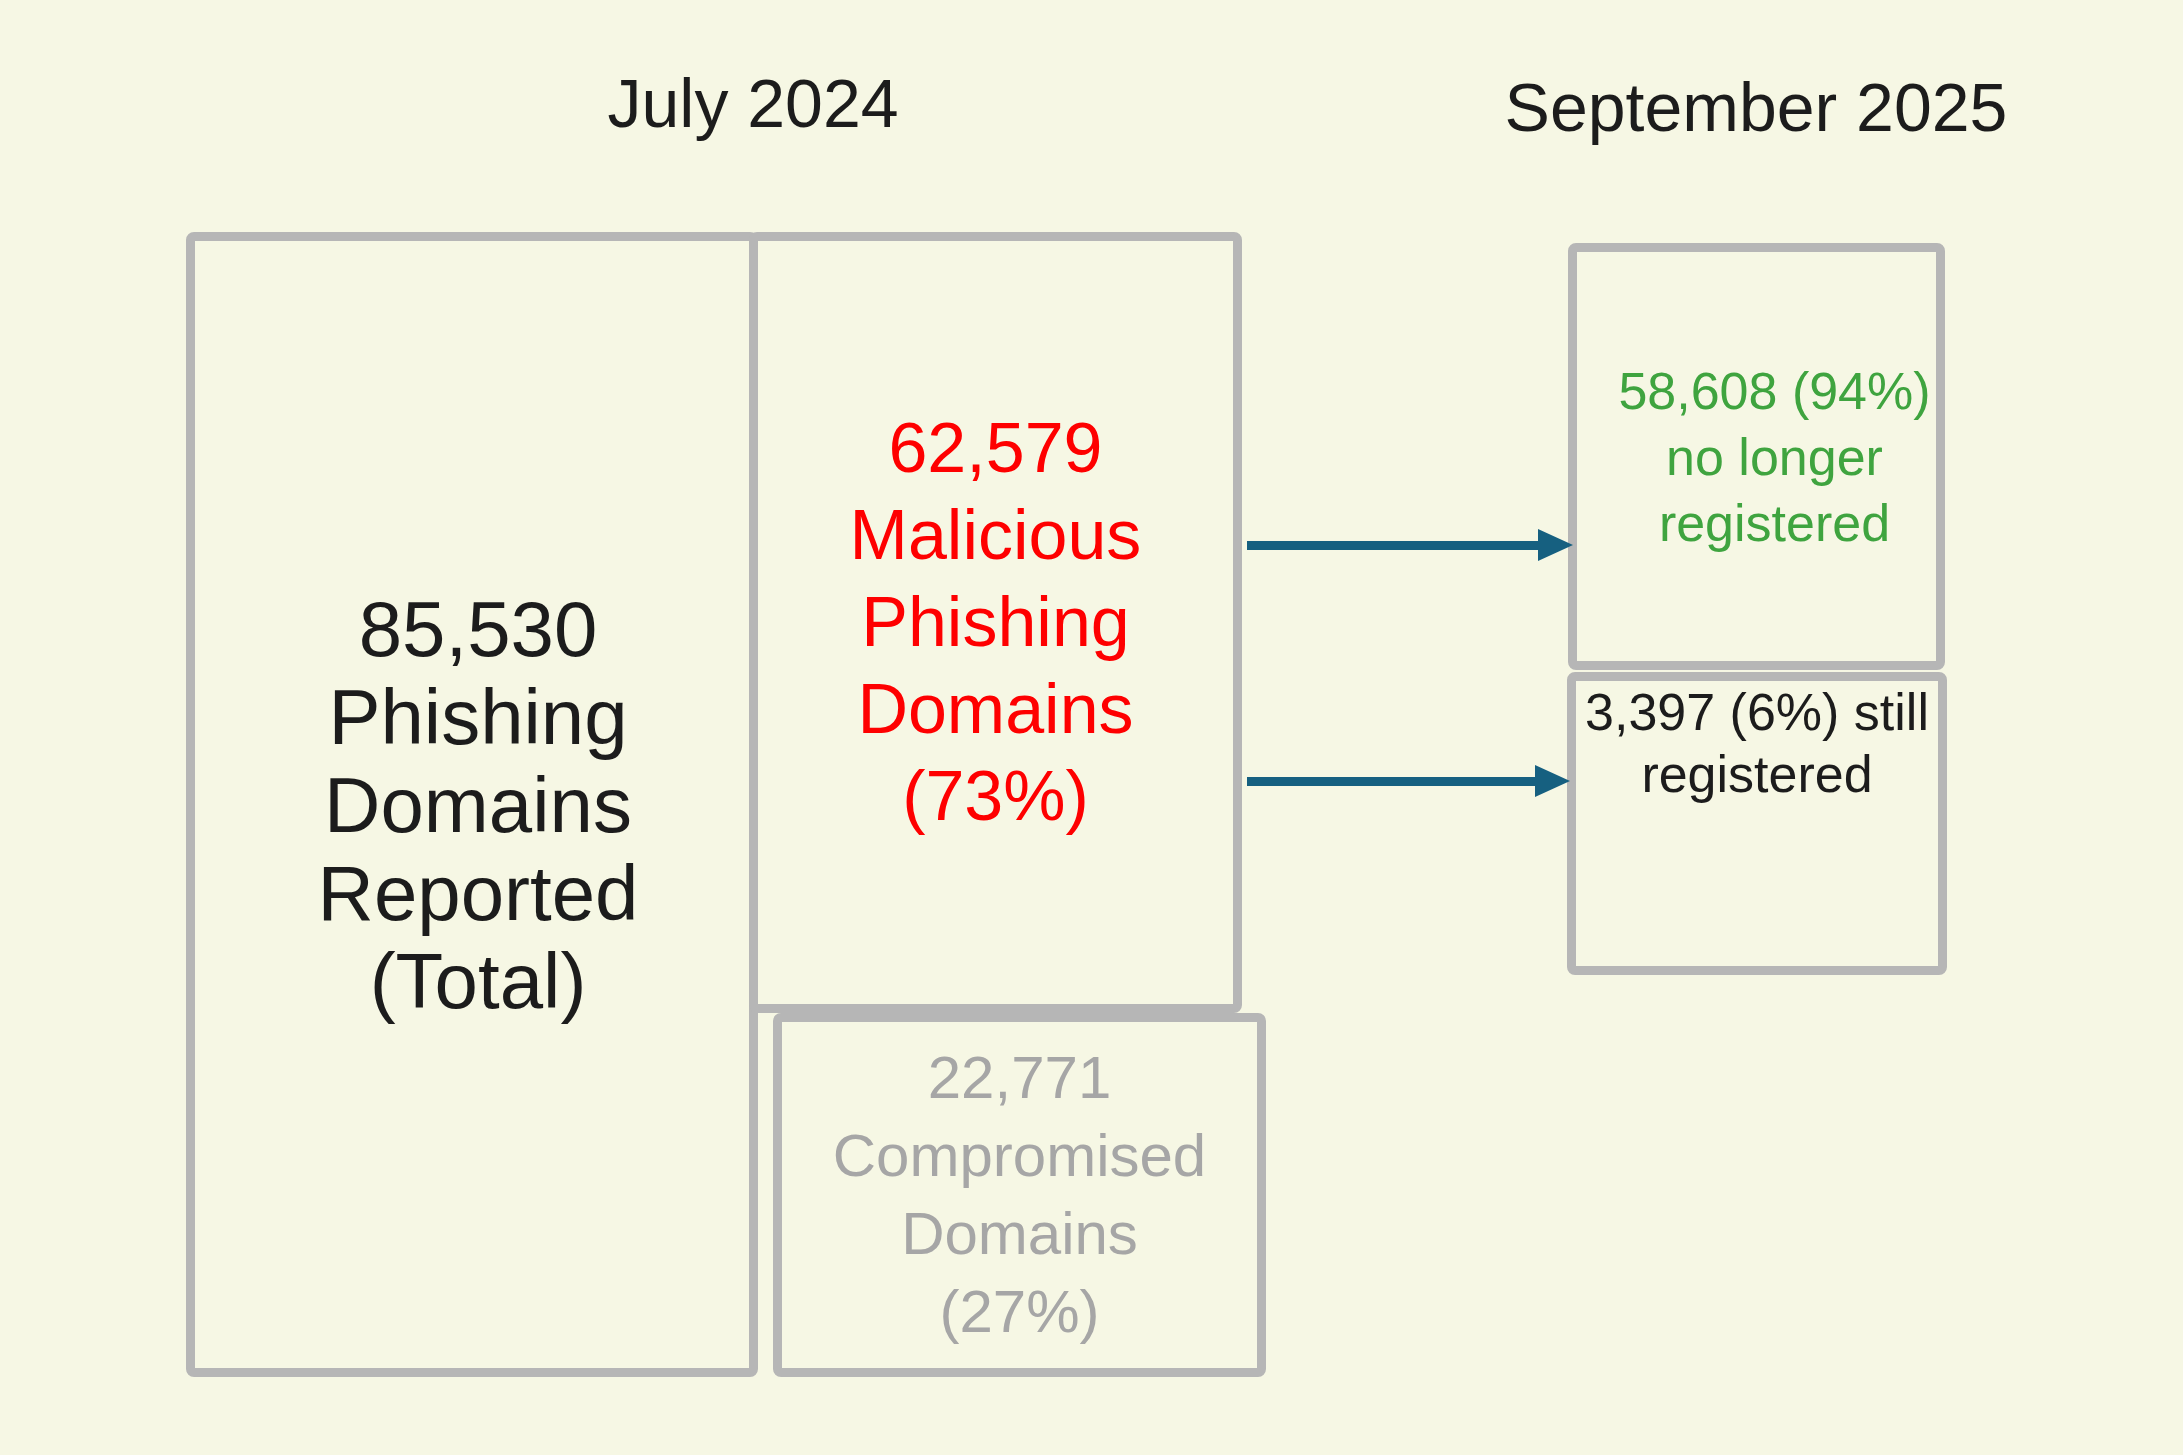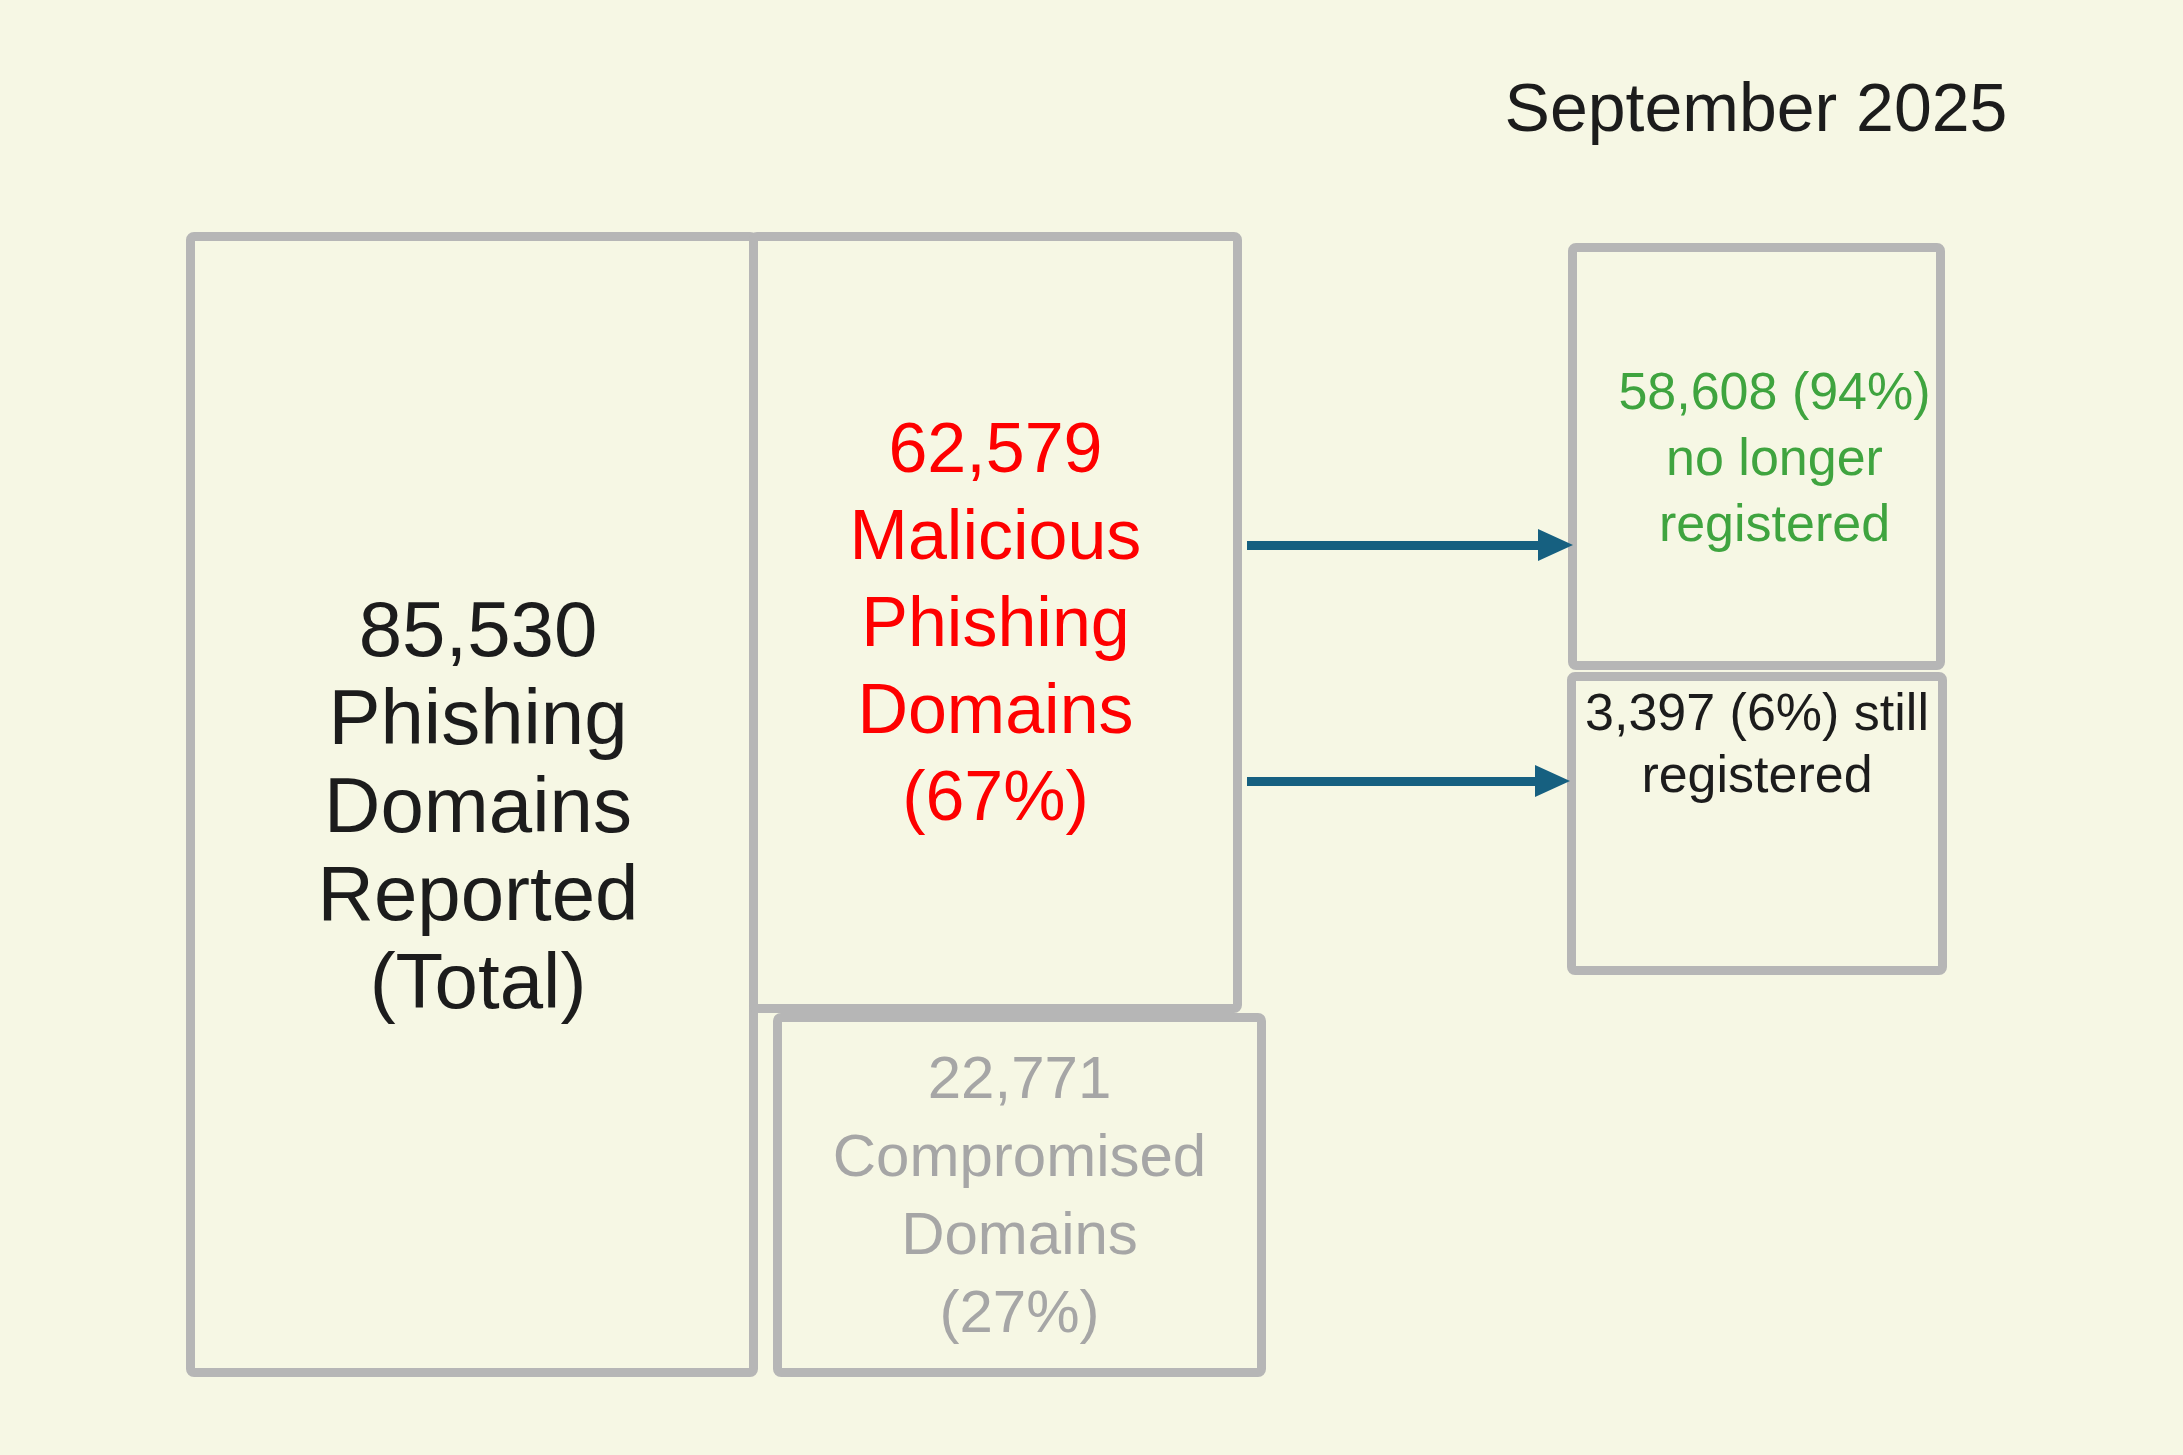--- a/index.html
+++ b/index.html
@@ -82,36 +82,37 @@
   #arrow1-shaft { left: 1247px; top: 541px; width: 293px; }
   #arrow1-head  { left: 1538px; top: 529px; }
   #arrow2-shaft { left: 1247px; top: 777px; width: 290px; }
   #arrow2-head  { left: 1535px; top: 765px; }
 </style>
 </head>
 <body>
 
 <div id="canvas">
 
+  <div class="col-title" id="title-july">July 2024</div>
 
   <div class="col-title" id="title-september">September 2025</div>
 
   <div class="box" id="box-total">
     <div>85,530 Phishing</div>
     <div>Domains</div>
     <div>Reported</div>
     <div>(Total)</div>
   </div>
 
   <div class="box" id="box-malicious">
     <div>62,579</div>
     <div>Malicious</div>
     <div>Phishing</div>
     <div>Domains</div>
-    <div>(67%)</div>
+    <div>(73%)</div>
   </div>
 
   <div class="box" id="box-compromised">
     <div>22,771</div>
     <div>Compromised</div>
     <div>Domains</div>
     <div>(27%)</div>
   </div>
 
   <div class="box" id="box-no-longer">

